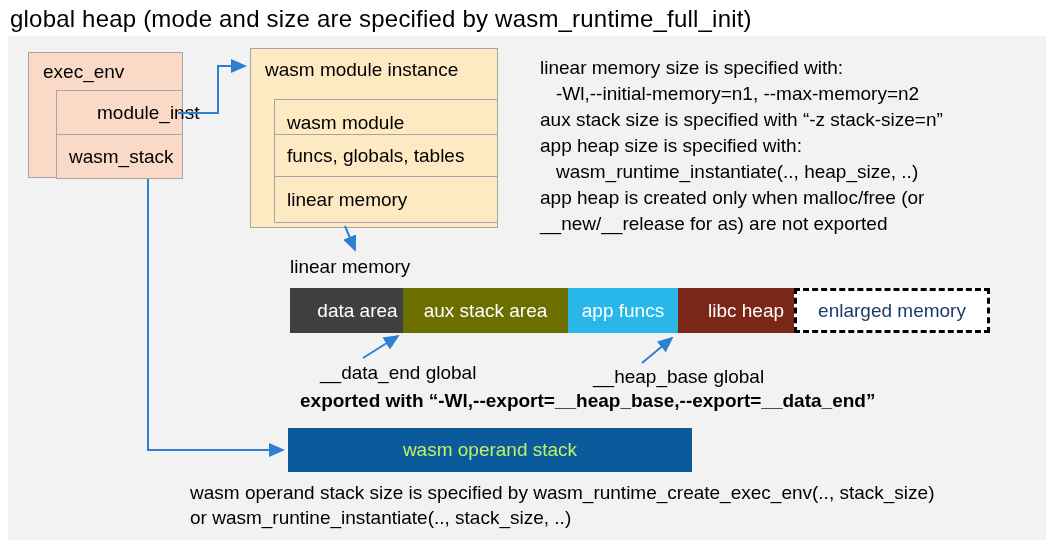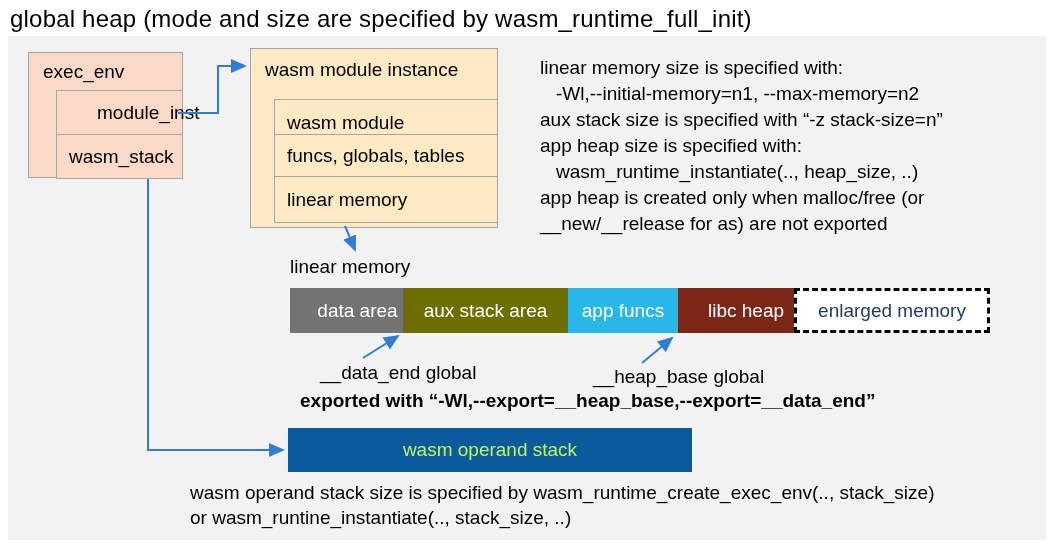--- a/index.html
+++ b/index.html
@@ -30,21 +30,21 @@
   #cell-linmem{top:127px;height:47px;}
 
   
   .notes{position:absolute;left:532px;top:19px;font-size:19px;line-height:26px;white-space:nowrap;}
   .notes .indent{padding-left:16px;}
 
   
   .lm-label{position:absolute;left:282px;top:220px;font-size:19px;}
   .seg{position:absolute;top:252px;height:45px;display:flex;align-items:center;justify-content:center;
        font-size:19px;color:#ffffff;box-sizing:border-box;}
-  #seg-data{left:282px;width:135px;background:#737373;}
+  #seg-data{left:282px;width:135px;background:#404040;}
   #seg-aux{left:395px;width:165px;background:#6c6e00;}
   #seg-app{left:560px;width:110px;background:#29b7ea;}
   #seg-libc{left:670px;width:136px;background:#7b2718;}
   #seg-enlarged{left:786px;width:196px;background:#ffffff;border:3px dashed #000;color:#1f3a6d;}
 
   .sub-label{position:absolute;font-size:19px;white-space:nowrap;}
   #lbl-data-end{left:312px;top:326px;}
   #lbl-heap-base{left:585px;top:330px;}
   #lbl-export{left:292px;top:354px;font-weight:bold;}
 

